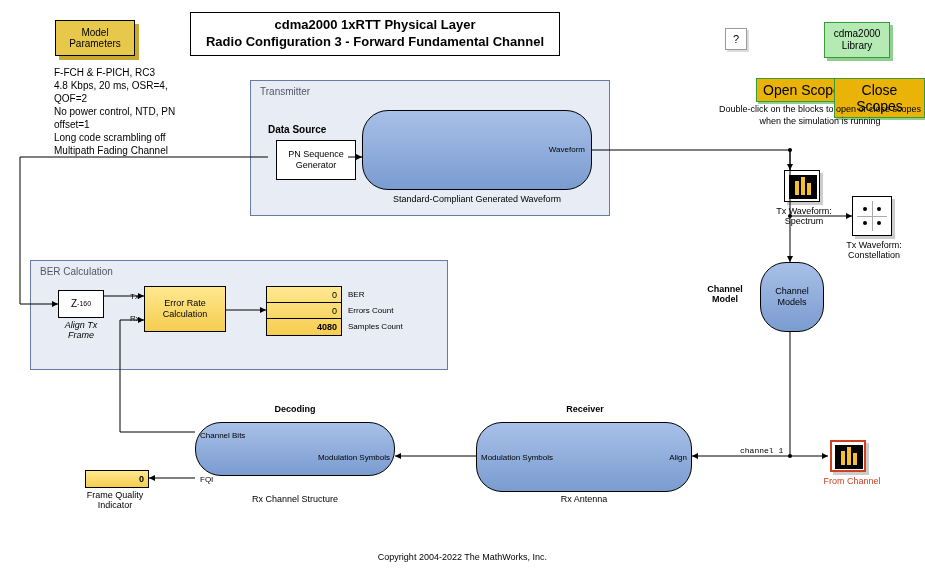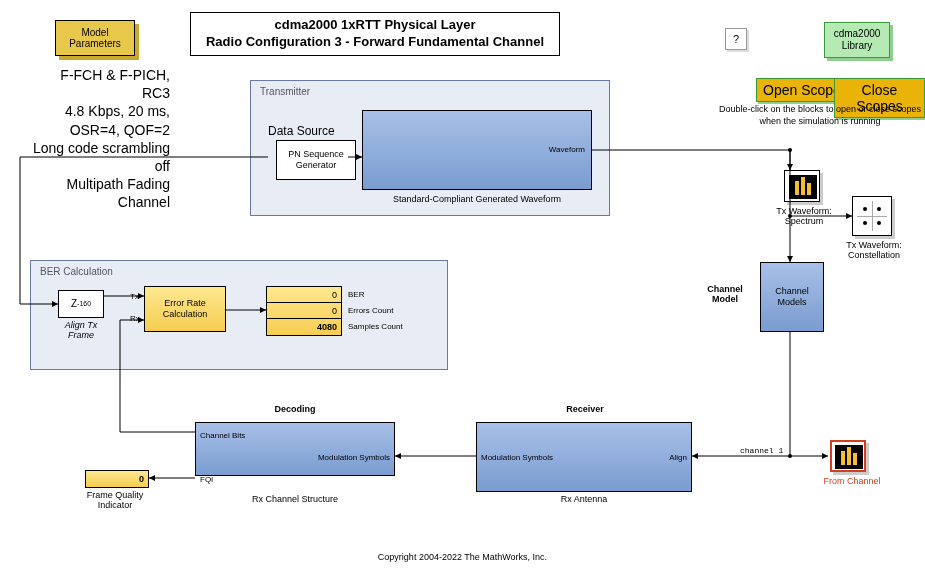--- a/index.html
+++ b/index.html
@@ -26,24 +26,25 @@
     position: absolute;
     background: #e8c84a;
     border: 1px solid #000;
     text-align: center;
     font-size: 10px;
     padding: 6px 4px;
     box-shadow: 4px 4px 0 #c9a830;
   }
   .param-text {
     position: absolute;
-    font-size: 14px;
-    text-align: right;
+    font-size: 10px;
+    text-align: left;
     line-height: 1.3;
     width: 140px;
+    margin-left: 24px;
   }
   .help-btn {
     position: absolute;
     border: 1px solid #999;
     background: #fff;
     width: 22px;
     height: 22px;
     text-align: center;
     font-size: 11px;
     line-height: 20px;
@@ -92,20 +93,21 @@
     text-align: center;
     display: flex;
     align-items: center;
     justify-content: center;
     line-height: 1.2;
     padding: 2px;
   }
   .block-white { background: #fff; }
   .block-blue {
     background: linear-gradient(180deg, #a8c0e8 0%, #7a9cd0 100%);
+    border-radius: 26px;
   }
   .block-yellow {
     background: linear-gradient(180deg, #ffe890 0%, #f5cd50 100%);
   }
   .block-label {
     position: absolute;
     font-size: 9px;
     text-align: center;
   }
   .port-label {
@@ -178,20 +180,21 @@
   <div>Radio Configuration 3 - Forward Fundamental Channel</div>
 </div>
 
 <div class="param-box" style="left:55px; top:20px; width:80px; height:36px;">
   <div style="white-space:pre-line;">Model
 Parameters</div>
 </div>
 <div class="param-text" style="left:30px; top:66px;">
   <div>F-FCH &amp; F-PICH, RC3</div>
   <div>4.8 Kbps, 20 ms, OSR=4, QOF=2</div>
+  <div>No power control, NTD, PN offset=1</div>
   <div>Long code scrambling off</div>
   <div>Multipath Fading Channel</div>
 </div>
 
 <div class="help-btn" style="left:725px; top:28px;">
   <span>?</span>
 </div>
 
 <div class="lib-btn" style="left:824px; top:22px; width:66px;text-align:center;">
   <div style="white-space:pre-line;">cdma2000
@@ -203,21 +206,21 @@
 </div>
 <div class="green-btn" style="left:834px; top:78px;">
   <span>Close Scopes</span>
 </div>
 <div class="hint-text" style="left:710px; top:104px; white-space:pre-line;">Double-click on the blocks to open or close scopes
 when the simulation is running</div>
 
 <div class="subsystem-frame" style="left:250px; top:80px; width:360px; height:136px;"></div>
 <div class="subsystem-title" style="left:260px; top:86px;">Transmitter</div>
 
-<div class="block-label" style="left:268px; top:124px; font-weight:normal; font-size:12px;">Data Source</div>
+<div class="block-label" style="left:268px; top:124px; font-weight:bold; font-size:10px;">Data Source</div>
 
 <div class="block block-white" style="left:276px; top:140px; width:80px; height:40px; white-space:pre-line;">
   <span>PN Sequence
 Generator</span>
 </div>
 
 <div class="block block-blue" style="left:362px; top:110px; width:230px; height:80px; justify-content:flex-end; padding-right:6px;">
   <span class="port-label" style="position:static;">Waveform</span>
 </div>
 <div class="block-label" style="left:362px; top:194px; width:230px;">Standard-Compliant Generated Waveform</div>

